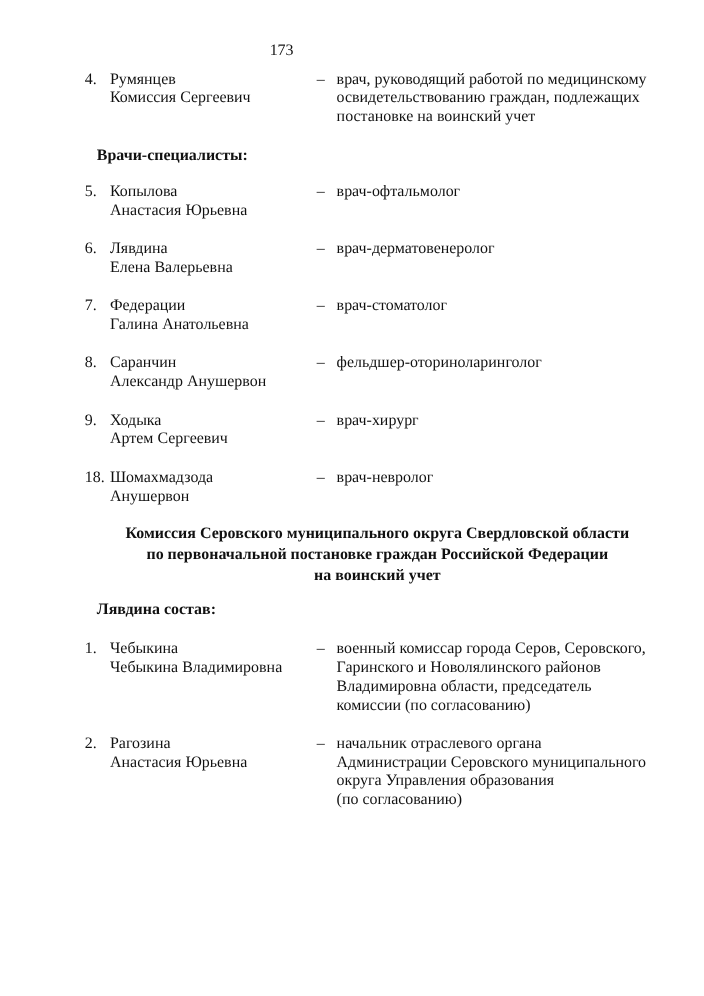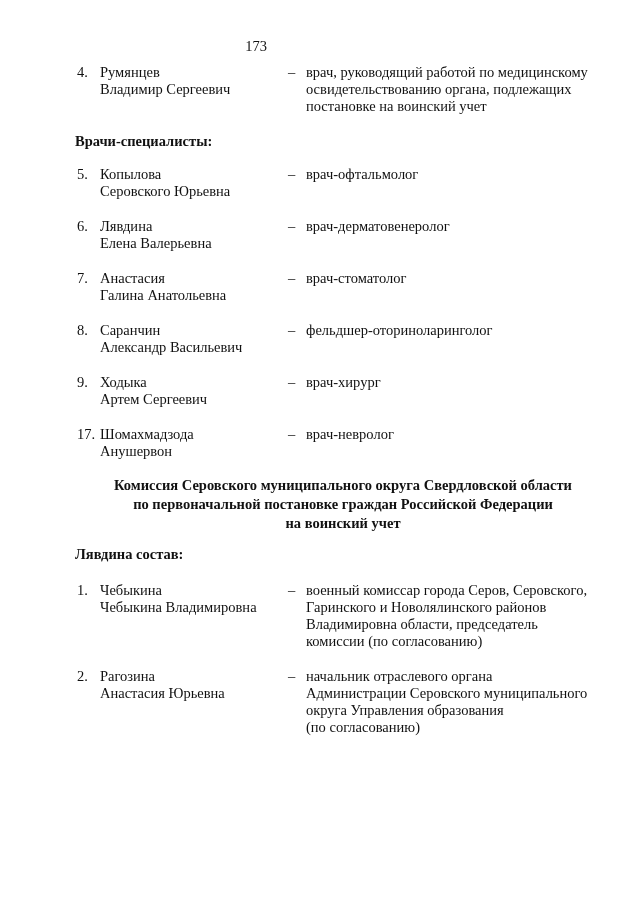--- a/index.html
+++ b/index.html
@@ -12,81 +12,81 @@
   .page-number {
     position: absolute; top: 38px; left: 0; width: 512px; text-align: center;
     font-size: 14.5px;
   }
   .entry { position: absolute; left: 0; width: 640px; line-height: 17px; }
   .entry .num { position: absolute; left: 77px; }
   .entry .name { position: absolute; left: 100px; white-space: pre-line; width: 180px; }
   .entry .dash { position: absolute; left: 288px; }
   .entry .desc { position: absolute; left: 306px; white-space: pre-line; width: 310px; }
   .heading-left {
-    position: absolute; left: 75px; font-weight: bold; line-height: 17px;
+    position: absolute; left: 88px; font-weight: bold; line-height: 17px;
   }
   .commission-title {
     position: absolute; left: 0; width: 686px; text-align: center; font-weight: bold;
     line-height: 19px; white-space: pre-line; top: 476px;
   }
 </style>
 </head>
 <body>
 
 <div class="page-number">173</div>
 
 <div class="entry" style="top:64px;">
   <span class="num">4.</span>
   <span class="name">Румянцев
-Владимир Сергеевич</span>
+Комиссия Сергеевич</span>
   <span class="dash">–</span>
   <span class="desc">врач, руководящий работой по медицинскому
-освидетельствованию органа, подлежащих
+освидетельствованию граждан, подлежащих
 постановке на воинский учет</span>
 </div>
 
 <div class="heading-left" style="top:133px;">Врачи-специалисты:</div>
 
 <div class="entry" style="top:166px;">
   <span class="num">5.</span>
   <span class="name">Копылова
-Серовского Юрьевна</span>
+Анастасия Юрьевна</span>
   <span class="dash">–</span>
   <span class="desc">врач-офтальмолог</span>
 </div>
 <div class="entry" style="top:218px;">
   <span class="num">6.</span>
   <span class="name">Лявдина
 Елена Валерьевна</span>
   <span class="dash">–</span>
   <span class="desc">врач-дерматовенеролог</span>
 </div>
 <div class="entry" style="top:270px;">
   <span class="num">7.</span>
-  <span class="name">Анастасия
+  <span class="name">Федерации
 Галина Анатольевна</span>
   <span class="dash">–</span>
   <span class="desc">врач-стоматолог</span>
 </div>
 <div class="entry" style="top:322px;">
   <span class="num">8.</span>
   <span class="name">Саранчин
-Александр Васильевич</span>
+Александр Анушервон</span>
   <span class="dash">–</span>
   <span class="desc">фельдшер-оториноларинголог</span>
 </div>
 <div class="entry" style="top:374px;">
   <span class="num">9.</span>
   <span class="name">Ходыка
 Артем Сергеевич</span>
   <span class="dash">–</span>
   <span class="desc">врач-хирург</span>
 </div>
 <div class="entry" style="top:426px;">
-  <span class="num">17.</span>
+  <span class="num">18.</span>
   <span class="name">Шомахмадзода
 Анушервон</span>
   <span class="dash">–</span>
   <span class="desc">врач-невролог</span>
 </div>
 
 <div class="commission-title">Комиссия Серовского муниципального округа Свердловской области
 по первоначальной постановке граждан Российской Федерации
 на воинский учет</div>
 

